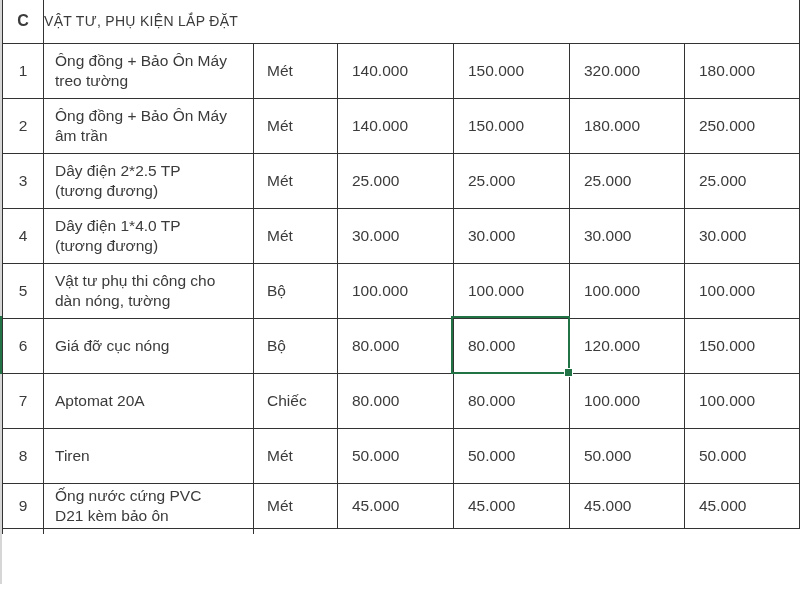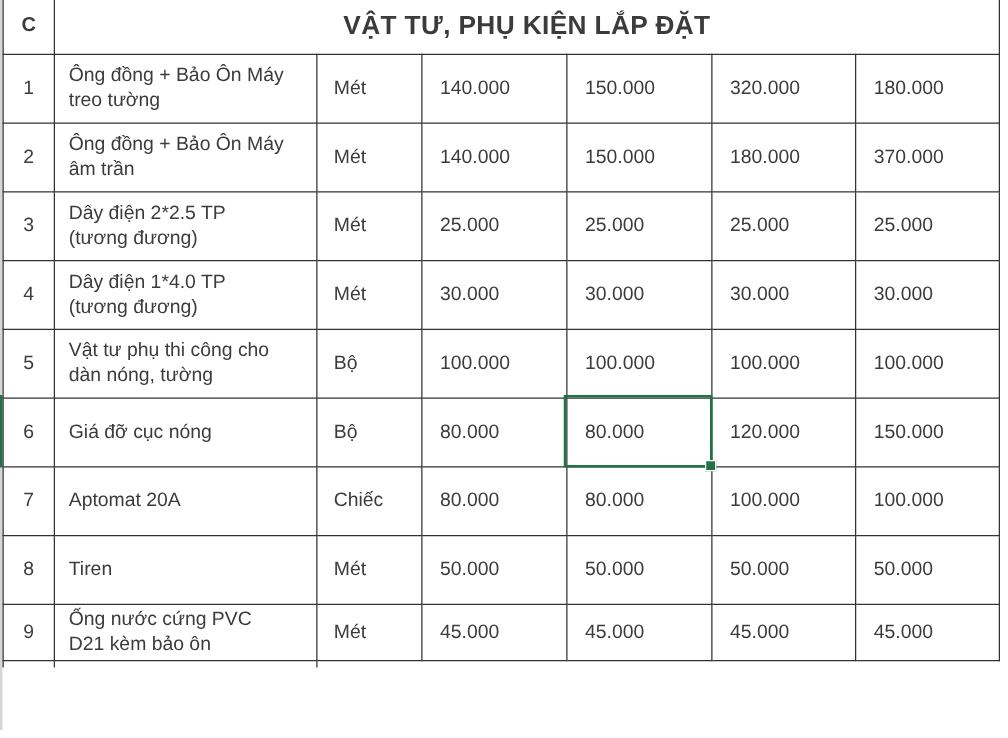--- a/index.html
+++ b/index.html
@@ -50,23 +50,23 @@
     overflow: hidden;
   }
   tr.header-row { height: 43px; }
   tr.header-row th { border-top: none; background: #ffffff; }
   th.corner {
     font-weight: bold;
     text-align: center;
     font-size: 16px;
   }
   th.title-cell {
-    font-weight: bold;
-    text-align: center;
-    font-size: 21px;
+    font-weight: normal;
+    text-align: left;
+    font-size: 14px;
     letter-spacing: 0.3px;
   }
   tbody.rows tr { height: 55px; }
   tbody.rows tr:last-child { height: 45px; }
   td.no { text-align: center; }
   td.desc {
     padding-left: 11px;
     padding-right: 12px;
     white-space: pre-line;
     line-height: 20px;
@@ -133,21 +133,21 @@
     <td class="price">180.000</td>
   </tr>
         <tr class="row">
     <td class="no">2</td>
     <td class="desc">Ông đồng + Bảo Ôn Máy
 âm trần</td>
     <td class="unit">Mét</td>
     <td class="price">140.000</td>
     <td class="price">150.000</td>
     <td class="price">180.000</td>
-    <td class="price">370.000</td>
+    <td class="price">250.000</td>
   </tr>
         <tr class="row">
     <td class="no">3</td>
     <td class="desc">Dây điện 2*2.5 TP
 (tương đương)</td>
     <td class="unit">Mét</td>
     <td class="price">25.000</td>
     <td class="price">25.000</td>
     <td class="price">25.000</td>
     <td class="price">25.000</td>

